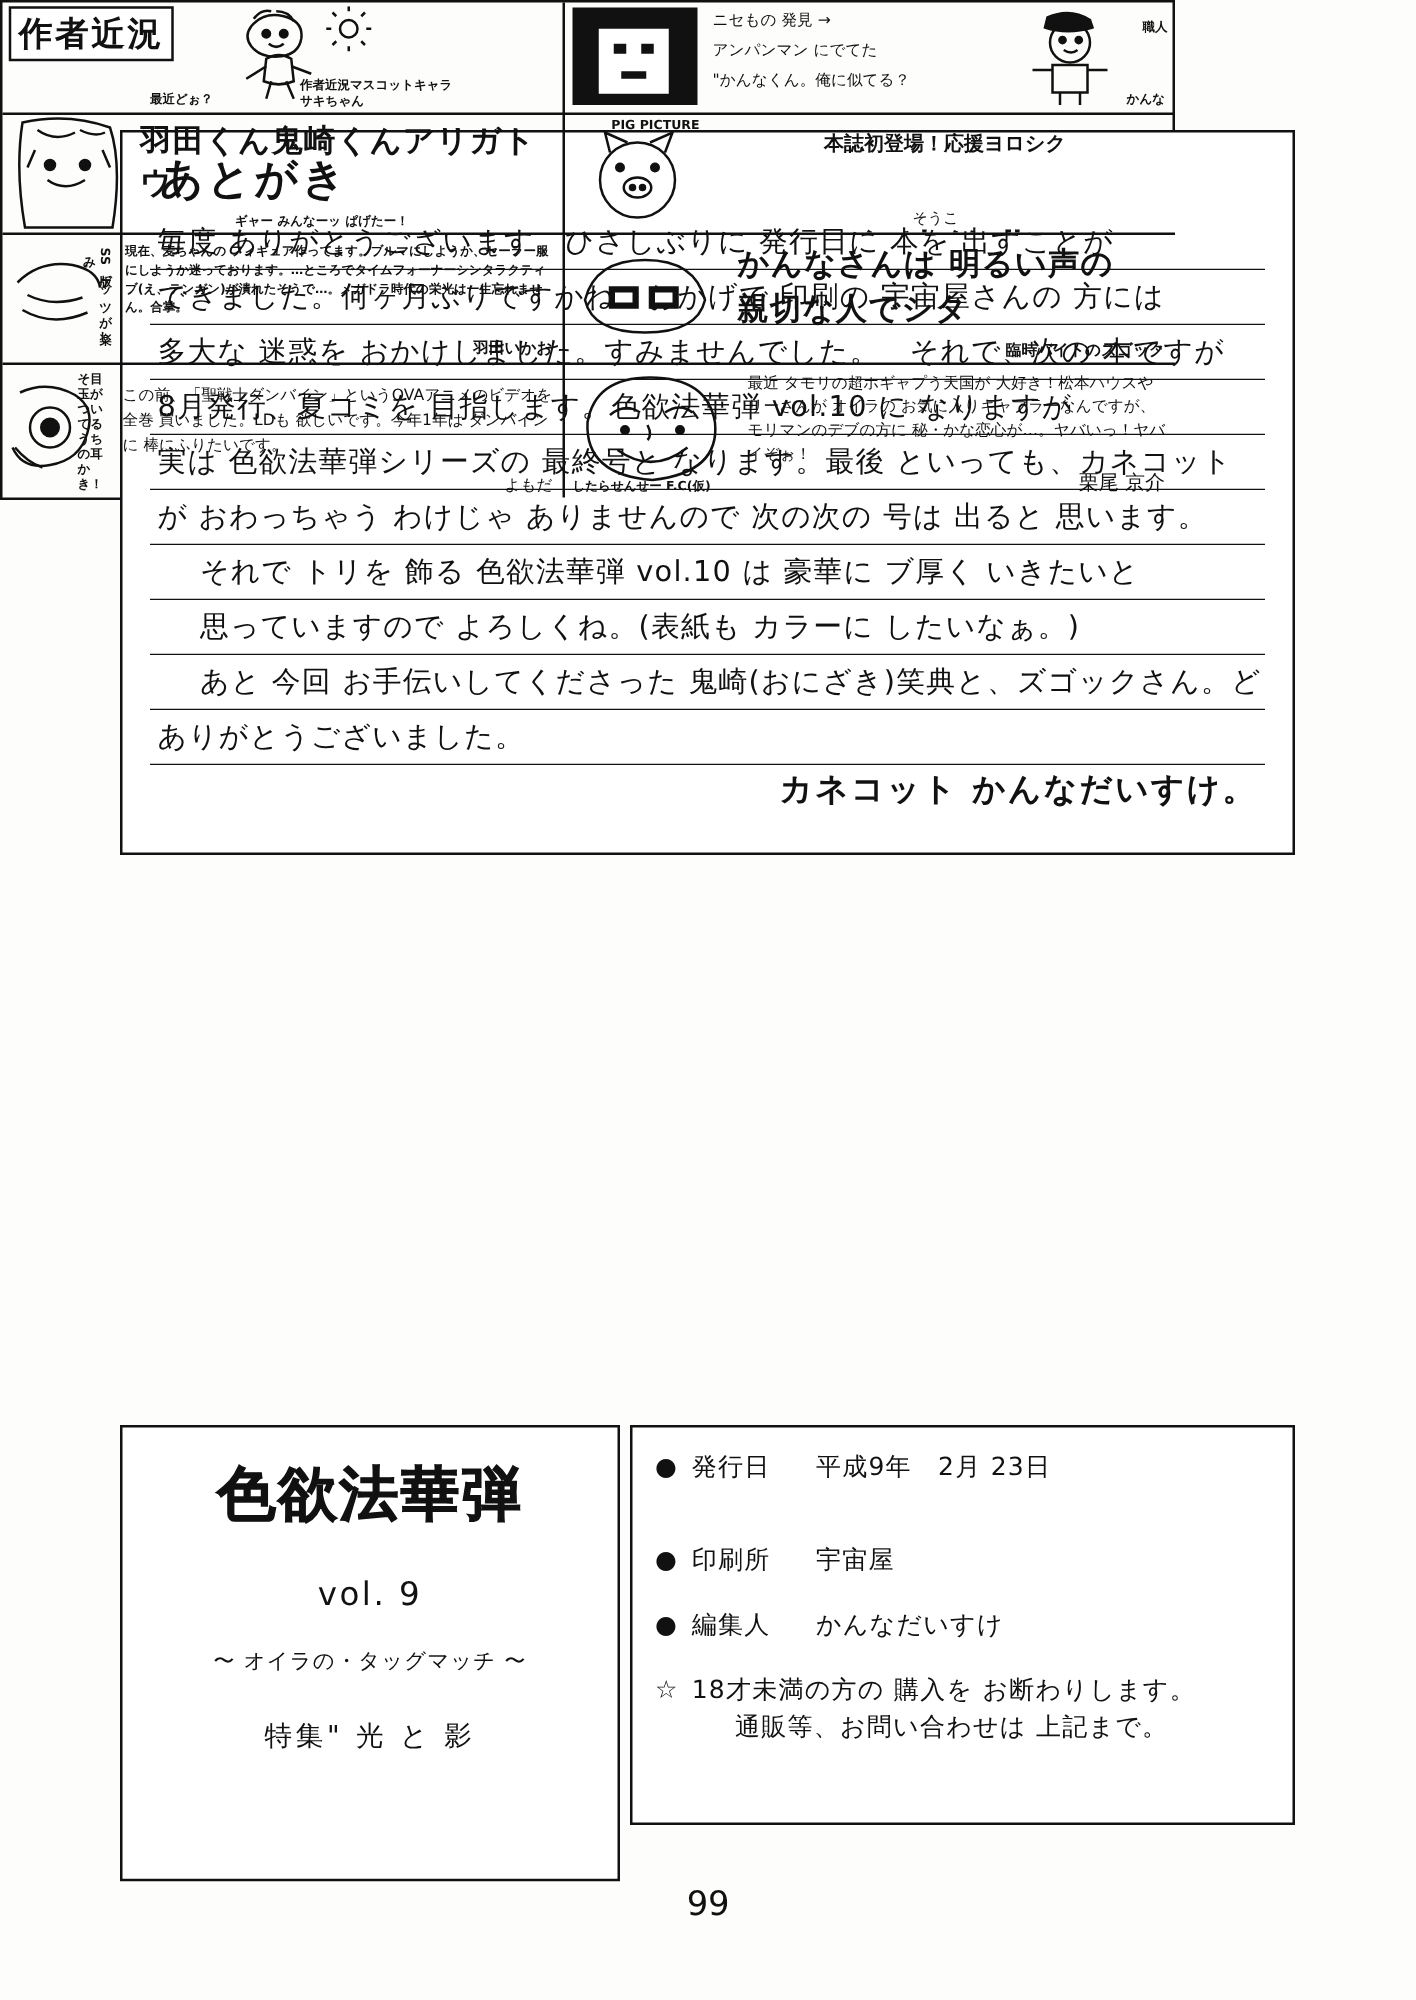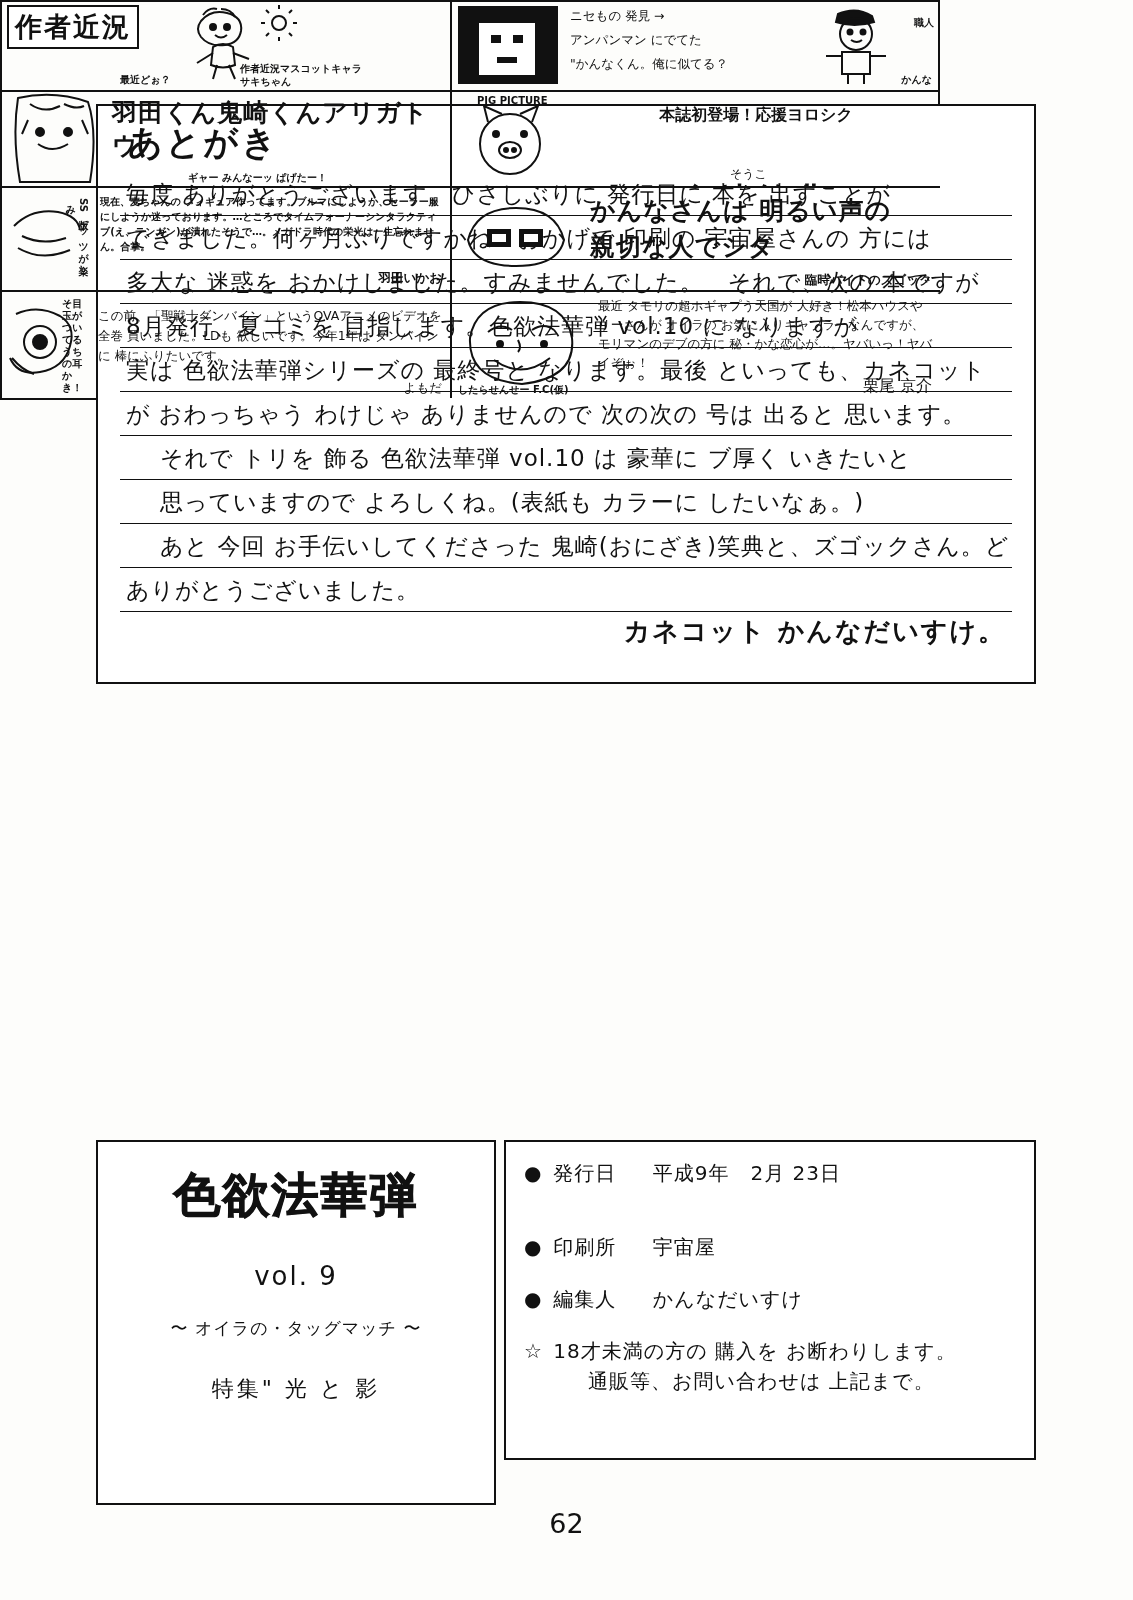--- a/index.html
+++ b/index.html
@@ -299,21 +299,21 @@
             <circle cx="54" cy="52" r="30"></circle>
             <path d="M32 30 l-4 -16 l18 8 M76 30 l6 -16 l-18 8"></path>
             <ellipse cx="54" cy="58" rx="11" ry="8"></ellipse>
             <circle cx="50" cy="58" r="2" fill="#111"></circle>
             <circle cx="58" cy="58" r="2" fill="#111"></circle>
             <circle cx="40" cy="42" r="3" fill="#111"></circle>
             <circle cx="68" cy="42" r="3" fill="#111"></circle>
           </g>
         </svg>
       </span>
-      <div class="tiny bold" style="position:absolute; left:0; top:2px;padding-left:25px;">PIG PICTURE</div>
+      <div class="tiny bold" style="position:absolute; left:12px; top:2px;padding-left:25px;">PIG PICTURE</div>
       <div class="mid bold center" style="position:absolute; left:130px; right:10px; top:12px;">本誌初登場！応援ヨロシク</div>
       <div class="huge center" style="position:absolute; left:130px; right:10px; top:38px;margin-top:48px;">鬼崎笑典</div>
     </div>
 
     <div>
       <span class="art-abs" style="left:4px; top:8px;">
         <svg width="82" height="76" viewBox="0 0 82 76">
           <g fill="none" stroke="#111" stroke-width="2">
             <path d="M8 30 q18 -18 44 -14 q20 4 22 18"></path>
             <path d="M16 40 q20 10 44 2"></path>
@@ -401,14 +401,14 @@
       <span class="lbl">編集人</span>
       <span>かんなだいすけ</span>
     </div>
     <div class="row last">
       <span class="mark">☆</span>
       <span>18才未満の方の 購入を お断わりします。</span>
     </div>
     <div class="row indent2">通販等、お問い合わせは 上記まで。</div>
   </div>
 
-  <div class="pagenum">62</div>
+  <div class="pagenum">99</div>
 </div>
 
 </body></html>

